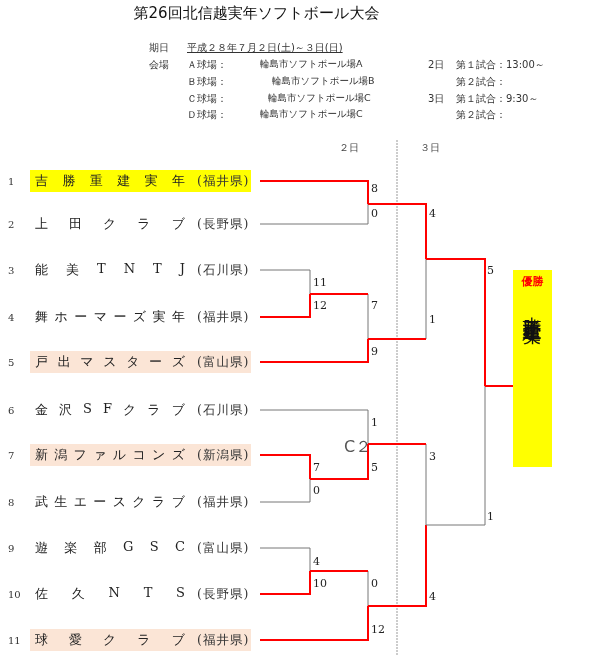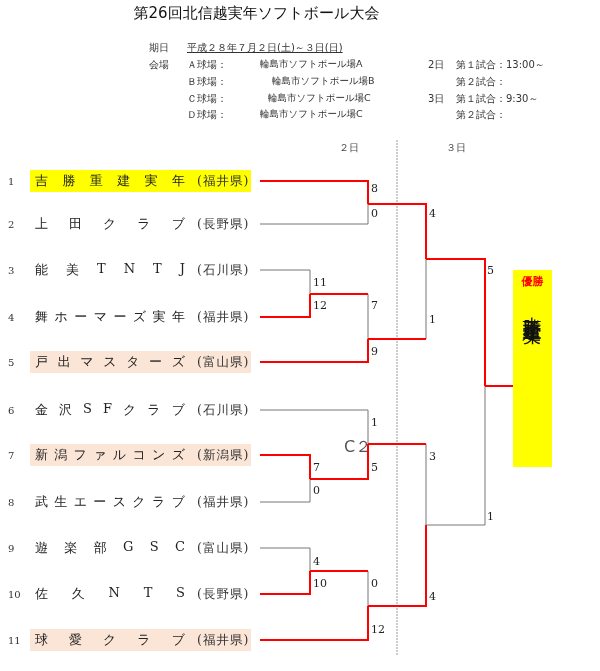--- a/index.html
+++ b/index.html
@@ -45,21 +45,21 @@
 <div class="info small" style="left:252px; top:108px;">輪島市ソフトボール場C</div>
 
 <div class="info" style="left:428px; top:58px;">2日</div>
 <div class="info" style="left:456px; top:58px;">第１試合：13:00～</div>
 <div class="info" style="left:456px; top:75px;">第２試合：</div>
 <div class="info" style="left:428px; top:92px;">3日</div>
 <div class="info" style="left:456px; top:92px;">第１試合：9:30～</div>
 <div class="info" style="left:456px; top:108px;">第２試合：</div>
 
 <div class="day-label" style="left:291px; top:141px;margin-left:48px;">２日</div>
-<div class="day-label" style="left:446px; top:141px;">３日</div>
+<div class="day-label" style="left:420px; top:141px;">３日</div>
 
 <svg class="bracket" width="600" height="671">
 
   <line x1="397" y1="140" x2="397" y2="655" stroke="#999" stroke-width="1" stroke-dasharray="2,1"></line>
 
   <polyline points="260,181 368,181 368,204" fill="none" stroke="#ff0000" stroke-width="2"></polyline>
   <polyline points="260,224 368,224 368,204" fill="none" stroke="#777" stroke-width="1"></polyline>
 
   <polyline points="260,270 310,270 310,294" fill="none" stroke="#777" stroke-width="1"></polyline>
   <polyline points="260,317 310,317 310,294" fill="none" stroke="#ff0000" stroke-width="2"></polyline>

